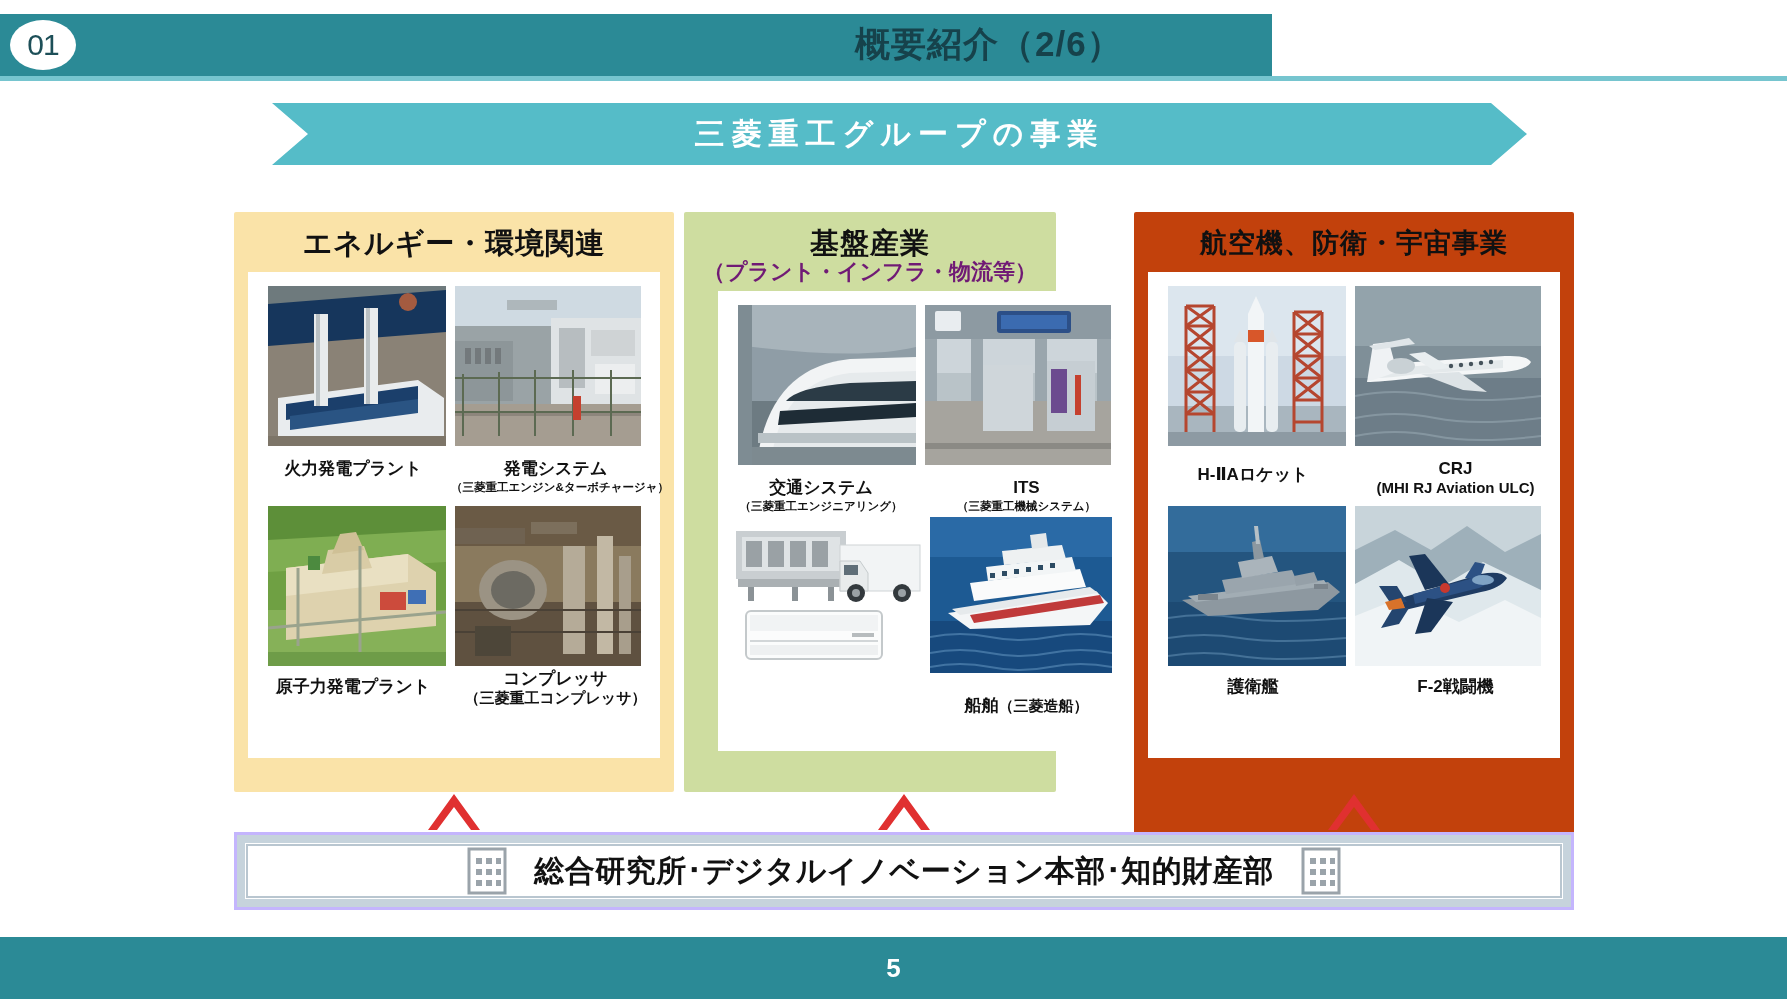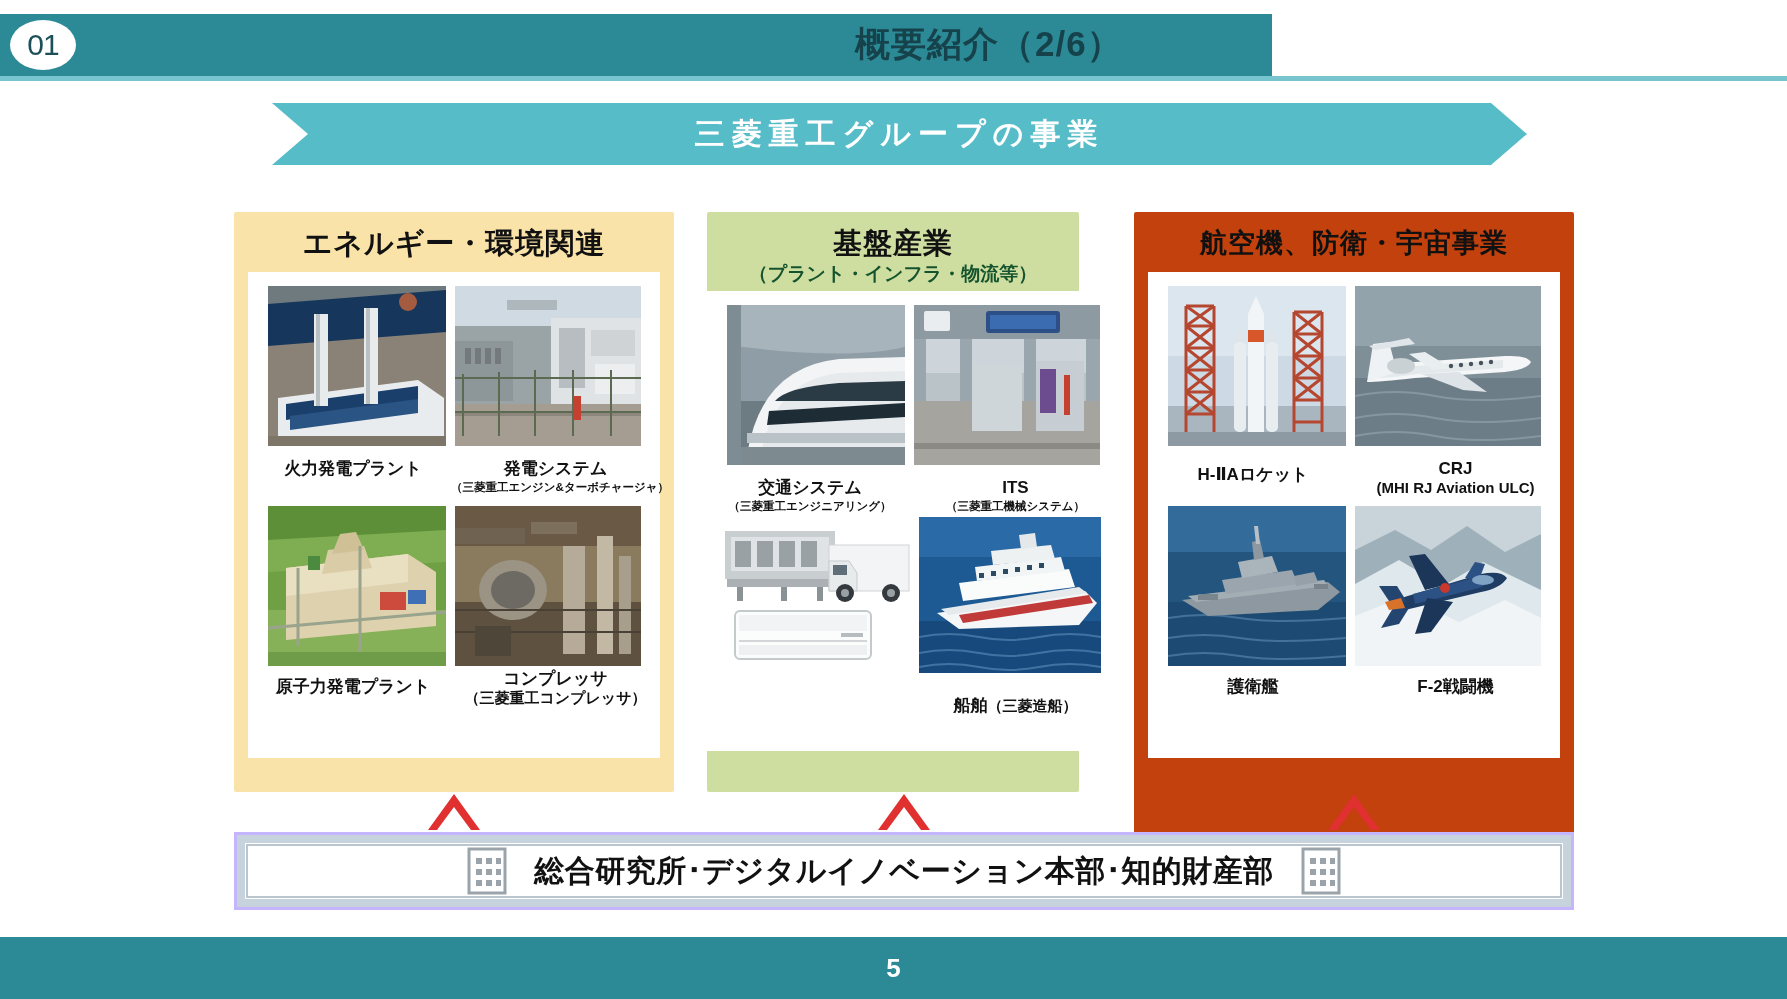--- a/index.html
+++ b/index.html
@@ -65,22 +65,22 @@
   .panel-head {
     text-align: center;
     padding-top: 13px;
   }
   .panel-title {
     font-size: 29px; font-weight: bold; color: #111111;
     letter-spacing: 1px; line-height: 36px; white-space: nowrap; text-align: center;
   }
   .panel-title.small { font-size: 27px; }
   .panel-subtitle {
-    font-size: 19px; font-weight: bold; color: #14532d;
-    letter-spacing: 0px; line-height: 25px; white-space: nowrap;
+    font-size: 22px; font-weight: bold; color: #701a75;
+    letter-spacing: 0px; line-height: 25px; white-space: nowrap; font-family: Liberation Mono, monospace;
   }
   .panel-inner {
     background: #ffffff;
     margin: 0 auto;
     position: relative;
   }
   .thumb {
     position: absolute;
     overflow: hidden;
     background: #ccc;
@@ -95,22 +95,22 @@
   .cap-sub {
     font-size: 15px; font-weight: bold; color: #111; line-height: 17px;
     white-space: nowrap;
   }
   .cap-sub.tiny { font-size: 11.5px; }
 
   
   #panelA { left: 234px; width: 440px; height: 580px; background: #fae3a8; }
   #panelA .panel-inner { width: 412px; height: 486px; margin-top: 11px; }
   
-  #panelB { left: 707px; width: 372px; height: 580px; background: #cedda0; }
-  #panelB .panel-inner { width: 412px; height: 460px; margin-top: 5px; }
+  #panelB { left: 684px; width: 372px; height: 580px; background: #cedda0; }
+  #panelB .panel-inner { width: 412px; height: 460px; margin-top: 5px; margin-left: 34px; }
   
   #panelC { left: 1134px; width: 440px; height: 668px; background: #c2410c; }
   #panelC .panel-inner { width: 412px; height: 486px; margin-top: 11px; }
 
   
   .arrow-up {
     position: absolute; width: 64px; height: 42px;
   }
   .arrow-up svg { width: 100%; height: 100%; display: block; }
 

